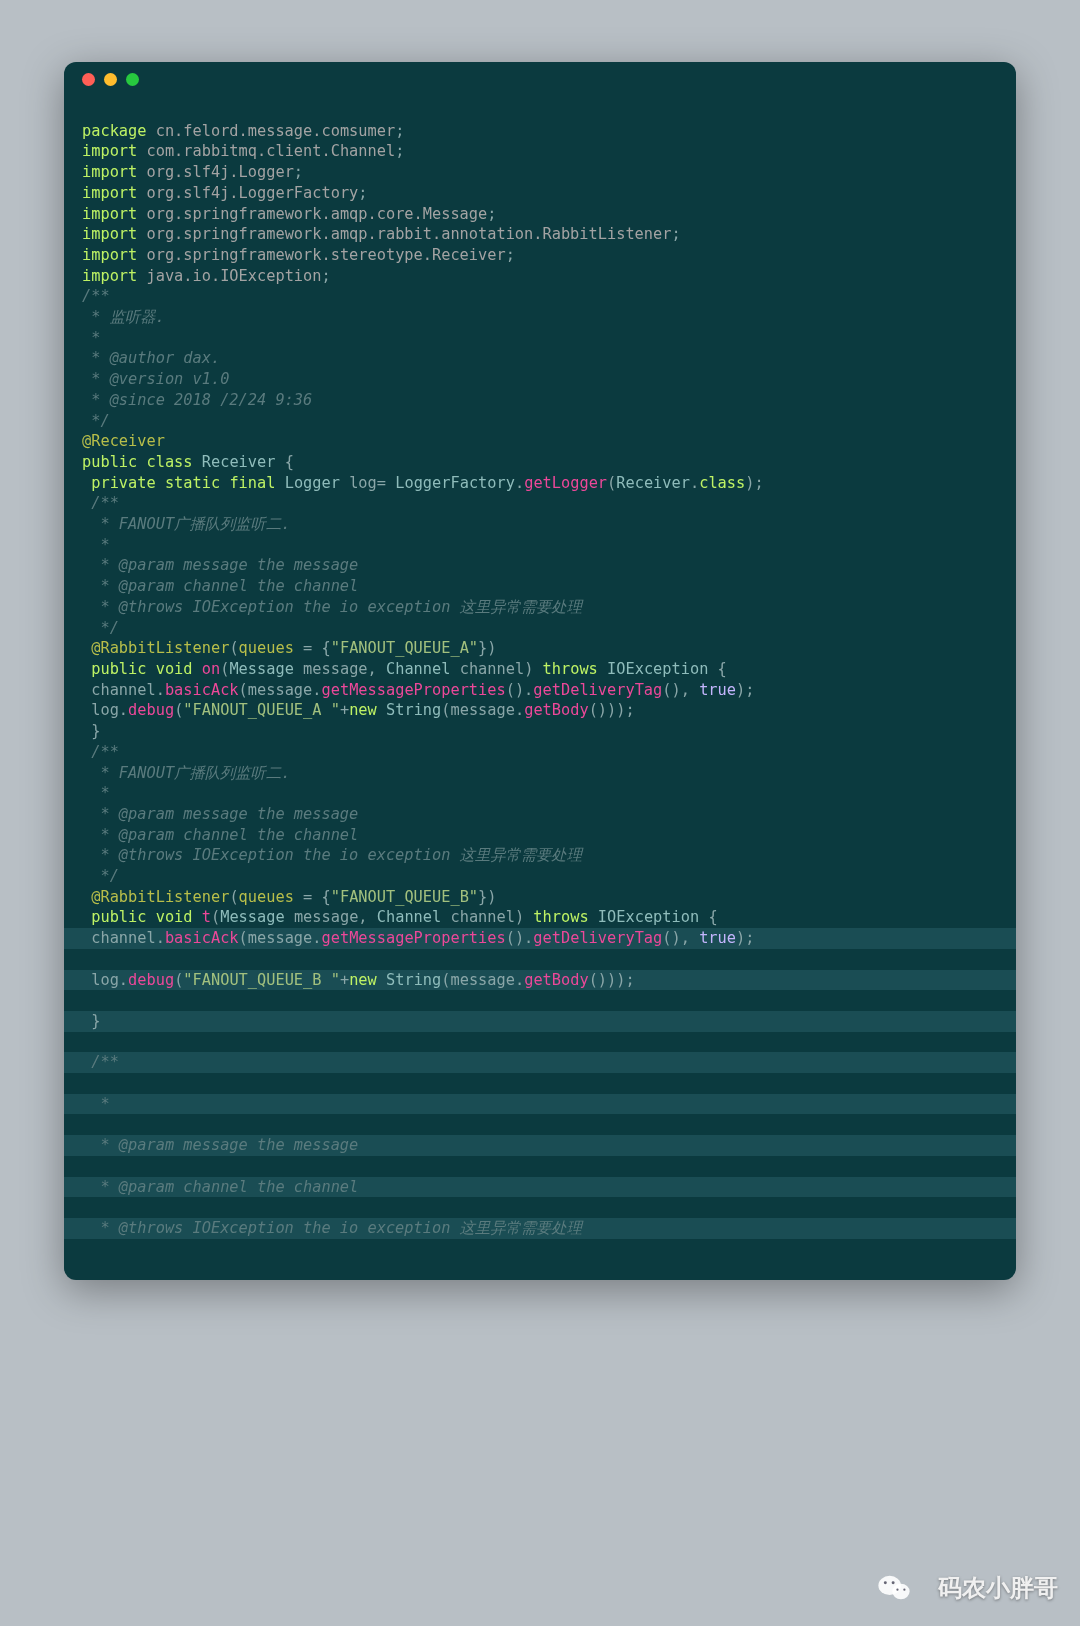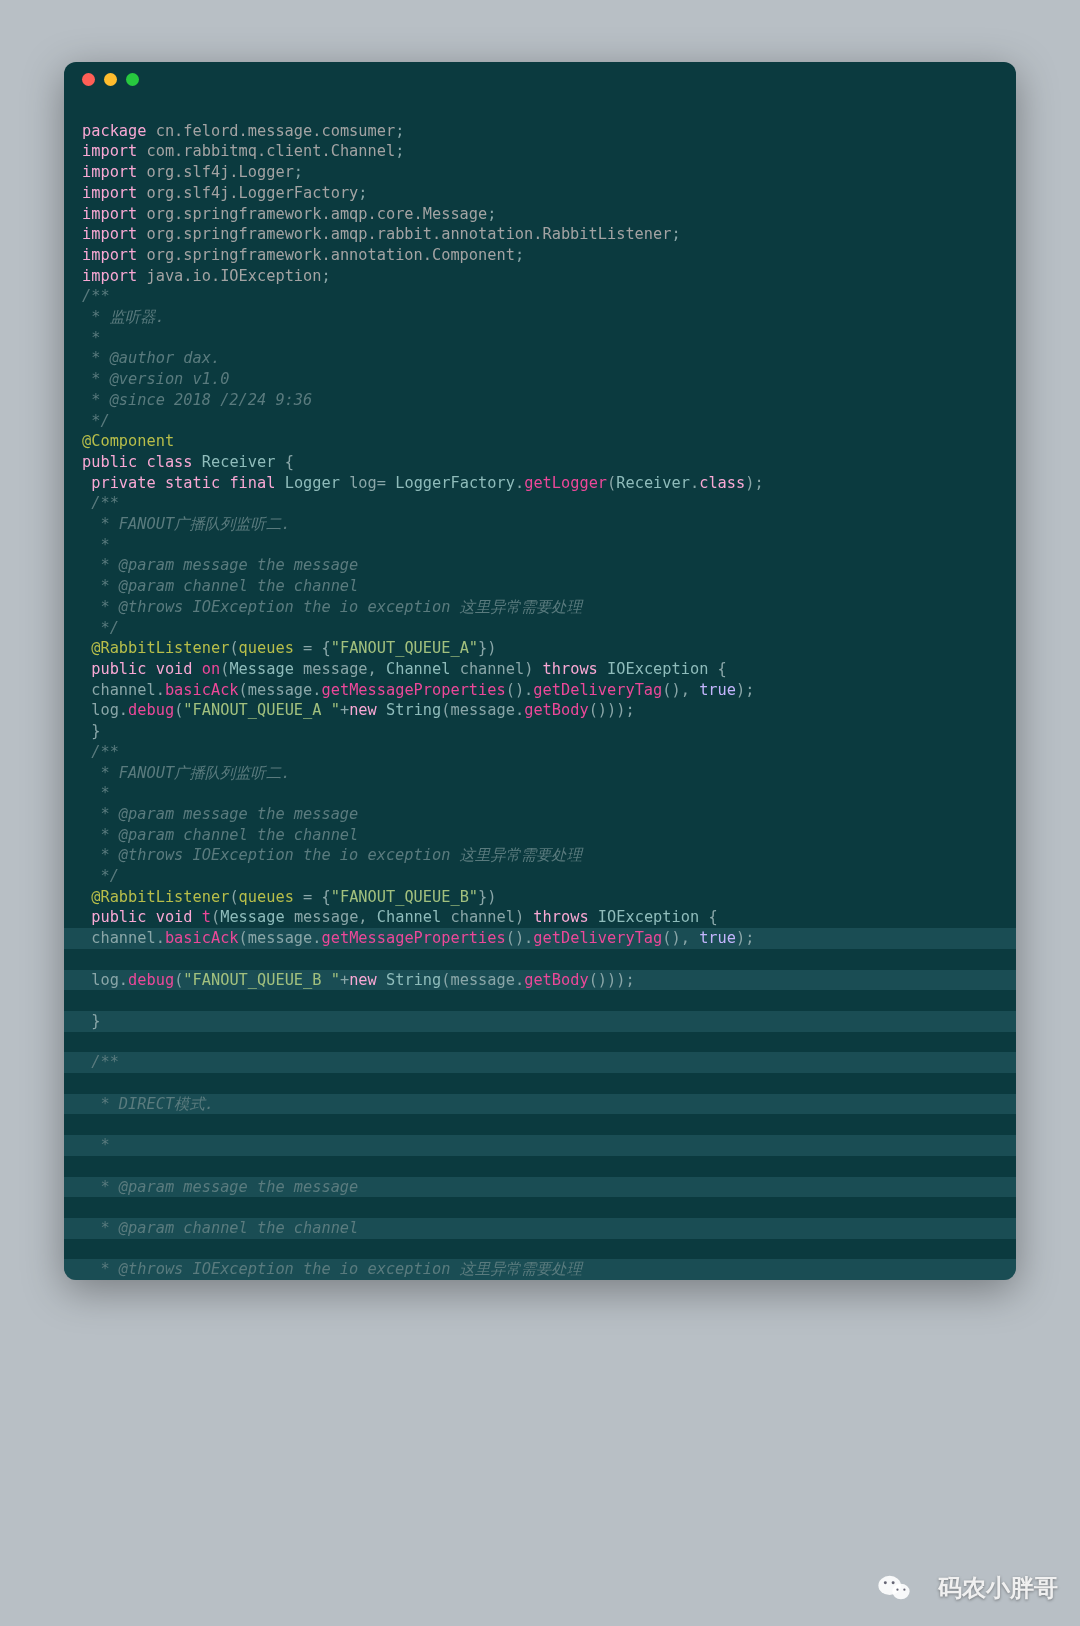--- a/index.html
+++ b/index.html
@@ -35,21 +35,21 @@
 .code {
   padding: 4px 0 0 0;
   font-size: 15.3px;
   line-height: 20.7px;
   white-space: pre;
 }
 .line { padding-left: 18px; }
 .hl { background: rgba(70, 130, 140, 0.28); display: block; }
 
 
-.kw   { color: #f9a8d4; } 
+.kw   { color: #bef264; } 
 .pkg  { color: #a3a3a3; } 
 .typ  { color: #8fbcbb; text-align: center; } 
 .ann  { color: #b8be4a; } 
 .str  { color: #a2c07e; } 
 .cmt  { color: #5a7b7e; font-style: italic; } 
 .pln  { color: #8aa6a8; } 
 .lit  { color: #c4b5fd; } 
 .mth  { color: #ec4899; margin-top: 20px; } 
 .var  { color: #b8be4a; } 
 
@@ -81,30 +81,30 @@
     <span class="dot dot-yellow"></span>
     <span class="dot dot-green"></span>
   </div>
   <div class="code">
 <span class="line"><span class="kw">package</span> <span class="pkg">cn.felord.message.comsumer</span><span class="pln">;</span></span>
 <span class="line"><span class="kw">import</span> <span class="pkg">com.rabbitmq.client.Channel</span><span class="pln">;</span></span>
 <span class="line"><span class="kw">import</span> <span class="pkg">org.slf4j.Logger</span><span class="pln">;</span></span>
 <span class="line"><span class="kw">import</span> <span class="pkg">org.slf4j.LoggerFactory</span><span class="pln">;</span></span>
 <span class="line"><span class="kw">import</span> <span class="pkg">org.springframework.amqp.core.Message</span><span class="pln">;</span></span>
 <span class="line"><span class="kw">import</span> <span class="pkg">org.springframework.amqp.rabbit.annotation.RabbitListener</span><span class="pln">;</span></span>
-<span class="line"><span class="kw">import</span> <span class="pkg">org.springframework.annotation.Component</span><span class="pln">;</span></span>
+<span class="line"><span class="kw">import</span> <span class="pkg">org.springframework.stereotype.Receiver</span><span class="pln">;</span></span>
 <span class="line"><span class="kw">import</span> <span class="pkg">java.io.IOException</span><span class="pln">;</span></span>
 <span class="line"><span class="cmt">/**</span></span>
 <span class="line"><span class="cmt"> * 监听器.</span></span>
 <span class="line"><span class="cmt"> *</span></span>
 <span class="line"><span class="cmt"> * @author dax.</span></span>
 <span class="line"><span class="cmt"> * @version v1.0</span></span>
 <span class="line"><span class="cmt"> * @since 2018 /2/24 9:36</span></span>
 <span class="line"><span class="cmt"> */</span></span>
-<span class="line"><span class="ann">@Component</span></span>
+<span class="line"><span class="ann">@Receiver</span></span>
 <span class="line"><span class="kw">public</span> <span class="kw">class</span> <span class="typ">Receiver</span> <span class="pln">{</span></span>
 <span class="line"> <span class="kw">private</span> <span class="kw">static</span> <span class="kw">final</span> <span class="typ">Logger</span> <span class="pln">log</span><span class="pln">= </span><span class="typ">LoggerFactory</span><span class="pln">.</span><span class="mth">getLogger</span><span class="pln">(</span><span class="typ">Receiver</span><span class="pln">.</span><span class="kw">class</span><span class="pln">);</span></span>
 <span class="line"><span class="cmt"> /**</span></span>
 <span class="line"><span class="cmt">  * FANOUT广播队列监听二.</span></span>
 <span class="line"><span class="cmt">  *</span></span>
 <span class="line"><span class="cmt">  * @param message the message</span></span>
 <span class="line"><span class="cmt">  * @param channel the channel</span></span>
 <span class="line"><span class="cmt">  * @throws IOException the io exception 这里异常需要处理</span></span>
 <span class="line"><span class="cmt">  */</span></span>
 <span class="line"> <span class="ann">@RabbitListener</span><span class="pln">(</span><span class="var">queues</span> <span class="pln">= {</span><span class="str">"FANOUT_QUEUE_A"</span><span class="pln">})</span></span>
@@ -118,21 +118,20 @@
 <span class="line"><span class="cmt">  * @param message the message</span></span>
 <span class="line"><span class="cmt">  * @param channel the channel</span></span>
 <span class="line"><span class="cmt">  * @throws IOException the io exception 这里异常需要处理</span></span>
 <span class="line"><span class="cmt">  */</span></span>
 <span class="line"> <span class="ann">@RabbitListener</span><span class="pln">(</span><span class="var">queues</span> <span class="pln">= {</span><span class="str">"FANOUT_QUEUE_B"</span><span class="pln">})</span></span>
 <span class="line"> <span class="kw">public</span> <span class="kw">void</span> <span class="mth">t</span><span class="pln">(</span><span class="typ">Message</span> <span class="pln">message</span><span class="pln">, </span><span class="typ">Channel</span> <span class="pln">channel</span><span class="pln">) </span><span class="kw">throws</span> <span class="typ">IOException</span> <span class="pln">{</span></span>
 <span class="line hl"> <span class="pln">channel</span><span class="pln">.</span><span class="mth">basicAck</span><span class="pln">(</span><span class="pln">message</span><span class="pln">.</span><span class="mth">getMessageProperties</span><span class="pln">().</span><span class="mth">getDeliveryTag</span><span class="pln">(), </span><span class="lit">true</span><span class="pln">);</span></span>
 <span class="line hl"> <span class="pln">log</span><span class="pln">.</span><span class="mth">debug</span><span class="pln">(</span><span class="str">"FANOUT_QUEUE_B "</span><span class="pln">+</span><span class="kw">new</span> <span class="typ">String</span><span class="pln">(</span><span class="pln">message</span><span class="pln">.</span><span class="mth">getBody</span><span class="pln">()));</span></span>
 <span class="line hl"> <span class="pln">}</span></span>
 <span class="line hl"><span class="cmt"> /**</span></span>
-<span class="line hl"><span class="cmt">  * DIRECT模式.</span></span>
 <span class="line hl"><span class="cmt">  *</span></span>
 <span class="line hl"><span class="cmt">  * @param message the message</span></span>
 <span class="line hl"><span class="cmt">  * @param channel the channel</span></span>
 <span class="line hl"><span class="cmt">  * @throws IOException the io exception 这里异常需要处理</span></span>
 
 
 
 
 
 

